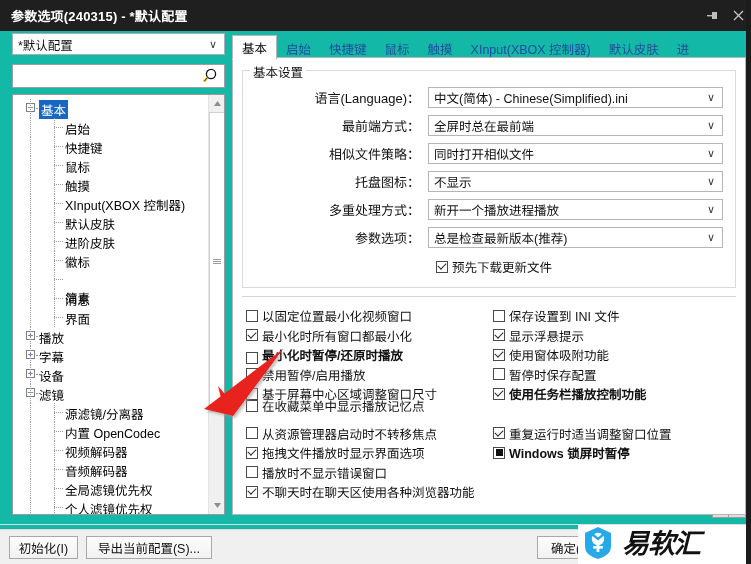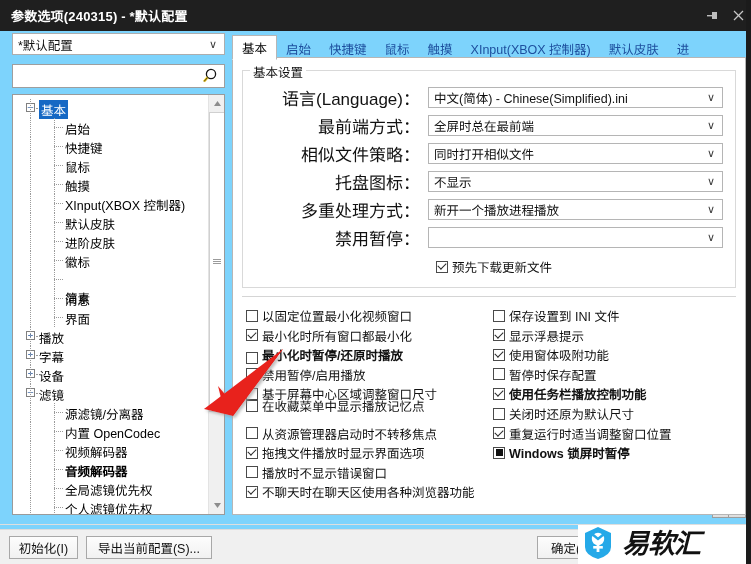--- a/index.html
+++ b/index.html
@@ -37,21 +37,21 @@
     width: 26px; height: 31px;
     display: flex; align-items: center; justify-content: center;
     color: #bdbdbd;
   }
   .tb-btn svg { display: block; }
 
   
   .body-area {
     position: absolute; left: 0; top: 31px;
     width: 751px; height: 498px;
-    background: #7dd3fc;
+    background: #14b8a6;
   }
 
   
   .left-panel {
     position: absolute; left: 9px; top: 0px;
     width: 219px; height: 490px;
   }
   .profile-combo {
     position: absolute; left: 3px; top: 2px;
     width: 213px; height: 22px;
@@ -213,21 +213,21 @@
 
   .field-row {
     position: absolute;
     left: 0; width: 494px; height: 24px;
     display: flex; align-items: center;
   }
   .field-row .flabel {
     width: 185px;
     text-align: right;
     padding-right: 8px;
-    font-size: 17px;
+    font-size: 13px;
     color: #111;
     white-space: nowrap;
   }
   .field-row .fcombo {
     width: 295px; height: 21px;
     background: #ffffff;
     border: 1px solid #b5b5b5;
     display: flex; align-items: center;
     font-size: 12.5px; color: #111;
   }
@@ -493,21 +493,21 @@
               <span class="vdots" style="left: 41px; top: 0px; height: 19px;"></span>
               <span class="vdots" style="left: 17px; top: 0px; height: 19px;"></span>
               <span class="lbl" style="left: 52px; top: 1px;">内置 OpenCodec</span>
             </div>
             <div class="tnode" style="height: 19px;">
               <span class="dots" style="left: 41px; top: 9px; width: 9px;"></span>
               <span class="vdots" style="left: 41px; top: 0px; height: 19px;"></span>
               <span class="vdots" style="left: 17px; top: 0px; height: 19px;"></span>
               <span class="lbl" style="left: 52px; top: 1px;">视频解码器</span>
             </div>
-            <div class="tnode" style="height: 19px; font-weight: bold;">
+            <div class="tnode" style="height: 19px;">
               <span class="dots" style="left: 41px; top: 9px; width: 9px;"></span>
               <span class="vdots" style="left: 41px; top: 0px; height: 19px;"></span>
               <span class="vdots" style="left: 17px; top: 0px; height: 19px;"></span>
               <span class="lbl" style="left: 52px; top: 1px;">音频解码器</span>
             </div>
             <div class="tnode" style="height: 19px;">
               <span class="dots" style="left: 41px; top: 9px; width: 9px;"></span>
               <span class="vdots" style="left: 41px; top: 0px; height: 19px;"></span>
               <span class="vdots" style="left: 17px; top: 0px; height: 19px;"></span>
               <span class="lbl" style="left: 52px; top: 1px;">全局滤镜优先权</span>
@@ -588,22 +588,23 @@
                 </div>
               </div>
               <div class="field-row" style="top: 126px;">
                 <div class="flabel">多重处理方式：</div>
                 <div class="fcombo">
                   <span class="v">新开一个播放进程播放</span>
                   <span class="caret">∨</span>
                 </div>
               </div>
               <div class="field-row" style="top: 154px;">
-                <div class="flabel">禁用暂停：</div>
+                <div class="flabel">参数选项：</div>
                 <div class="fcombo">
+                  <span class="v">总是检查最新版本(推荐)</span>
                   <span class="caret">∨</span>
                 </div>
               </div>
             </div>
           <div class="inline-check" id="inline-check" style="left:193px; top:186px;">
             <span class="cbx checked"></span>
             <span>预先下载更新文件</span>
           </div>
         </div>
 
@@ -662,24 +663,20 @@
               <span class="cbx checked"></span>
               <span>使用窗体吸附功能</span>
             </div>
             <div class="chk" style="left: 251px; top: 58.8px;">
               <span class="cbx"></span>
               <span>暂停时保存配置</span>
             </div>
             <div class="chk bold" style="left: 251px; top: 78.4px;">
               <span class="cbx checked"></span>
               <span>使用任务栏播放控制功能</span>
-            </div>
-            <div class="chk" style="left: 251px; top: 98px;">
-              <span class="cbx"></span>
-              <span>关闭时还原为默认尺寸</span>
             </div>
             <div class="chk" style="left: 251px; top: 117.6px;">
               <span class="cbx checked"></span>
               <span>重复运行时适当调整窗口位置</span>
             </div>
             <div class="chk bold" style="left: 251px; top: 137.2px;">
               <span class="cbx filled"></span>
               <span>Windows 锁屏时暂停</span>
             </div>
           </div>

